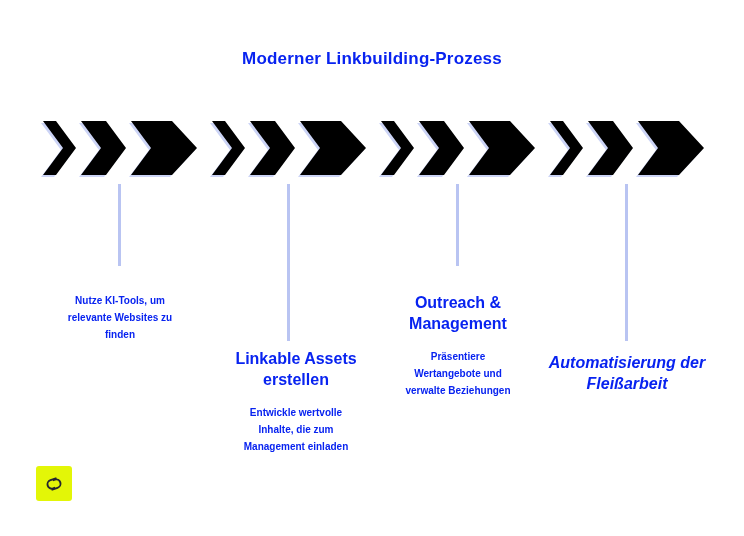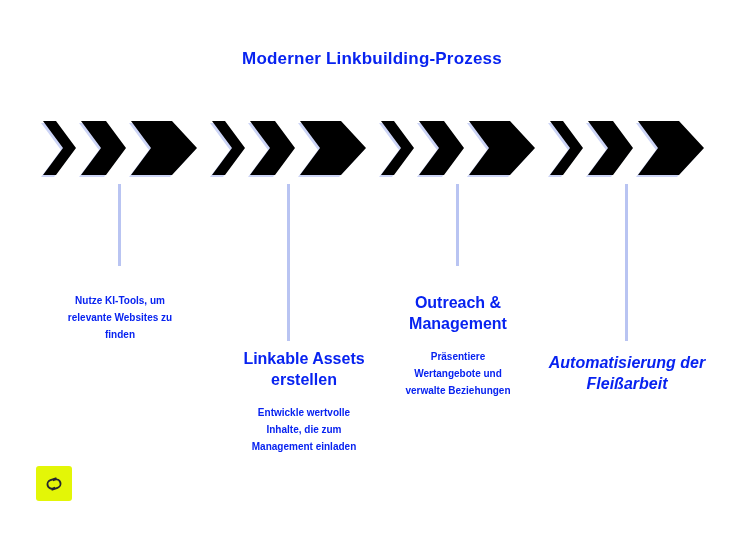--- a/index.html
+++ b/index.html
@@ -31,21 +31,21 @@
   }
   .cn-1 { left: 118px; height: 82px; }
   .cn-2 { left: 287px; height: 157px; }
   .cn-3 { left: 456px; height: 82px; }
   .cn-4 { left: 625px; height: 157px; }
   .step {
     position: absolute; width: 180px; text-align: center;
     color: var(--color-primary);
   }
   .st-1 { left: 30px;  top: 278px; }
-  .st-2 { left: 214px; top: 348px; }
+  .st-2 { left: 206px; top: 348px; }
   .st-3 { left: 368px; top: 260px; margin-top: 32px; }
   .st-4 { left: 537px; top: 352px; font-style: italic; }
   .step-heading {
     font-size: 16px; font-weight: 700; line-height: 21px;
     white-space: pre-line;
   }
   .step-body {
     margin-top: 14px;
     font-size: 10px; font-weight: 700; line-height: 17px;
     white-space: pre-line;

